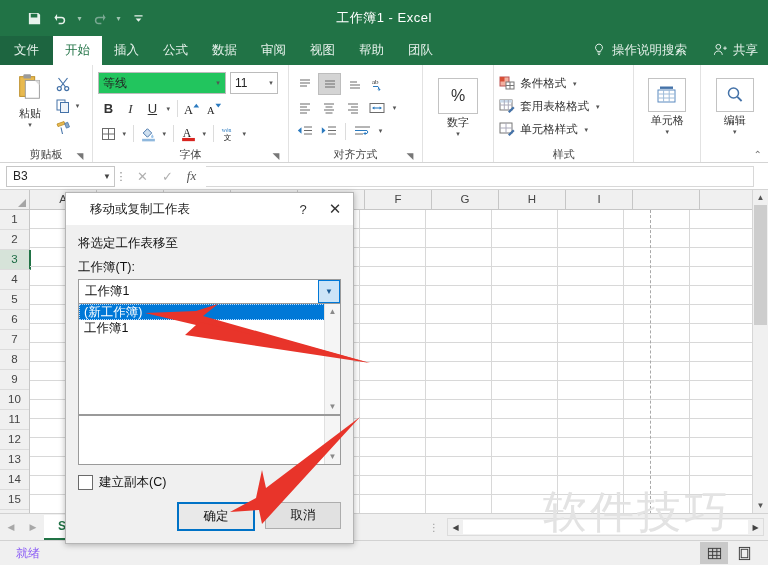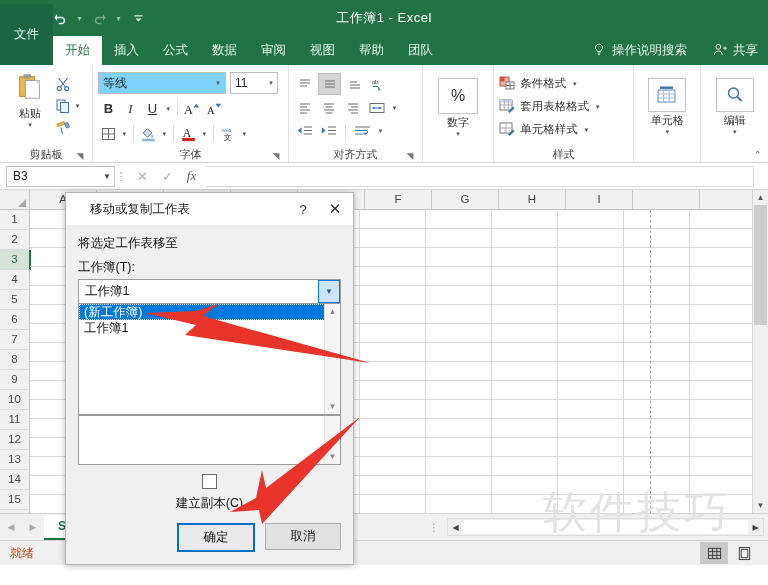--- a/index.html
+++ b/index.html
@@ -19,21 +19,21 @@
   .qat-caret{width:11px;height:24px;display:flex;align-items:center;justify-content:center;color:#9ec4b0;font-size:8px;}
   .title-text{position:absolute;left:0;right:0;text-align:center;color:#ffffff;font-size:13px;letter-spacing:.5px;pointer-events:none;}
   .title-right{margin-left:auto;display:flex;align-items:center;height:36px;}
   .signin{background:#3b8762;color:#e9f5ee;font-size:12px;padding:3px 12px;margin-right:14px;}
   .win-btn{width:44px;height:36px;display:flex;align-items:center;justify-content:center;color:#e6f1ea;font-size:13px;}
   .win-btn.ribbonopt{width:40px;}
 
   
   .tabstrip{height:29px;background:#217346;display:flex;align-items:flex-end;position:relative;}
   .tab{height:29px;line-height:29px;padding:0 12px;color:#e7f2ec;font-size:12.5px;white-space:nowrap;}
-  .tab.file{background:#1d6540;padding:16px 14px;}
+  .tab.file{background:#1d6540;padding:0 14px;}
   .tab.active{background:#ffffff;color:#217346;}
   .tab-right{margin-left:auto;display:flex;align-items:center;height:29px;padding-right:10px;gap:4px;}
   .tellme{display:flex;align-items:center;color:#e7f2ec;font-size:12.5px;gap:6px;padding-right:22px;}
   .share{display:flex;align-items:center;color:#e7f2ec;font-size:12.5px;gap:4px;}
 
   
   .ribbon{height:97px;background:#fff;border-bottom:1px solid #d4d4d4;display:flex;position:relative;}
   .group{position:relative;display:flex;flex-direction:column;justify-content:space-between;
          border-right:1px solid #e2e2e2;padding:3px 5px 0 5px;}
   .group-body{display:flex;align-items:flex-start;flex:1;}
@@ -43,21 +43,21 @@
   .bigbtn{width:50px;display:flex;flex-direction:column;align-items:center;justify-content:flex-start;padding-top:4px;color:#333;}
   .bigbtn .lbl{font-size:11px;margin-top:1px;}
   .bigbtn .caret{font-size:7px;color:#555;line-height:8px;}
   .smallcol{display:flex;flex-direction:column;gap:1px;padding-top:5px;}
   .smallrow{display:flex;align-items:center;gap:2px;height:21px;}
   .icon{display:flex;align-items:center;justify-content:center;}
   .mini-caret{font-size:7px;color:#555;width:9px;text-align:center;}
 
   
   .fontname{width:120px;height:20px;border:1px solid #bcbcbc;display:flex;align-items:center;
-            padding:0 2px 0 4px;font-size:12px;background:#7dd3fc;}
+            padding:0 2px 0 4px;font-size:12px;background:#22c55e;}
   .fontname .cv{margin-left:auto;font-size:7px;color:#555;padding-right:3px;}
   .fontsize{width:40px;height:20px;border:1px solid #bcbcbc;display:flex;align-items:center;
             padding:0 2px 0 4px;font-size:12px;margin-left:4px;background:#fff;}
   .fontsize .cv{margin-left:auto;font-size:7px;color:#555;padding-right:2px;}
   .fmtrow{display:flex;align-items:center;gap:1px;margin-top:4px;}
   .fbtn{width:21px;height:21px;display:flex;align-items:center;justify-content:center;font-size:13px;color:#333;}
   .sep{width:1px;height:17px;background:#dcdcdc;margin:0 3px;}
 
   .alignbtn{width:21px;height:20px;display:flex;align-items:center;justify-content:center;}
   .alignbtn.on{background:#d4d4d4;border:1px solid #bdbdbd;}
@@ -105,21 +105,21 @@
   .stab{height:25px;line-height:25px;padding:0 14px;font-size:12px;color:#444;border-right:1px solid #d5d5d5;}
   .stab.active{background:#fff;color:#217346;font-weight:bold;border-bottom:2px solid #217346;height:23px;line-height:23px;}
   .addsheet{width:26px;text-align:center;color:#595959;font-size:13px;}
   .hsplit{margin-left:auto;color:#9a9a9a;font-size:10px;padding:0 8px;letter-spacing:0;}
   .hscroll{width:315px;height:16px;background:#f0f0f0;border:1px solid #dcdcdc;display:flex;align-items:center;margin-right:4px;}
   .hscroll .arrow{width:15px;text-align:center;font-size:8px;color:#444;}
   .hscroll .track{flex:1;height:14px;background:#fff;}
 
   
   .statusbar{height:24px;background:#f0f0f0;border-top:1px solid #d2d2d2;display:flex;align-items:center;}
-  .status-text{padding-left:10px;font-size:12px;color:#c2410c;}
+  .status-text{padding-left:16px;font-size:12px;color:#8b5cf6;}
   .views{margin-left:auto;display:flex;align-items:center;padding-right:10px;gap:2px;}
   .viewbtn{width:28px;height:22px;display:flex;align-items:center;justify-content:center;color:#3a3a3a;}
   .viewbtn.on{background:#c9c9c9;}
 
   
   .watermark{position:absolute;left:543px;top:483px;font-size:44px;color:#e3e3e3;
              letter-spacing:3px;font-family:"DejaVu Sans",sans-serif;pointer-events:none;}
 
   
   .dialog{position:absolute;left:65px;top:192px;width:287px;background:#f0f0f0;
@@ -137,21 +137,21 @@
   .combo .btn{position:absolute;right:0;top:0;width:20px;height:21px;background:#cce4f7;
               border:1px solid #0078d7;display:flex;align-items:center;justify-content:center;
               color:#1b5c96;font-size:8px;}
   .listbox{border:1px solid #9a9a9a;border-top:none;background:#fff;height:110px;position:relative;overflow:hidden;}
   .lb-item{height:16px;line-height:16px;padding-left:5px;font-size:12.5px;color:#111;margin-right:15px;}
   .lb-item.sel{background:#0078d7;color:#fff;outline:1px dotted #b9dcff;outline-offset:-1px;}
   .lb-scroll{position:absolute;right:0;top:0;bottom:0;width:15px;background:#f5f5f5;border-left:1px solid #e0e0e0;}
   .lb-scroll .a{height:15px;display:flex;align-items:center;justify-content:center;color:#8a8a8a;font-size:8px;}
   .lb-scroll .a.bot{position:absolute;bottom:0;left:0;right:0;}
   .listbox2{border:1px solid #9a9a9a;background:#fff;height:48px;margin-top:0;position:relative;}
-  .chkrow{display:flex;align-items:center;gap:6px;margin-top:9px;flex-direction:column;}
+  .chkrow{display:flex;align-items:center;gap:6px;margin-top:9px;}
   .chk{width:13px;height:13px;border:1px solid #6a6a6a;background:#fff;}
   .chklbl{font-size:12.5px;color:#111;}
   .btnrow{display:flex;justify-content:flex-end;gap:10px;padding:11px 12px 12px 12px;}
   .dbtn{width:74px;height:25px;border:1px solid #adadad;background:#e1e1e1;font-size:12.5px;
         color:#111;display:flex;align-items:center;justify-content:center;}
   .dbtn.default{border:2px solid #0072c6;background:#e9e9e9;}
 
   
   .annotations{position:absolute;left:0;top:0;width:768px;height:585px;pointer-events:none;}
 </style>

